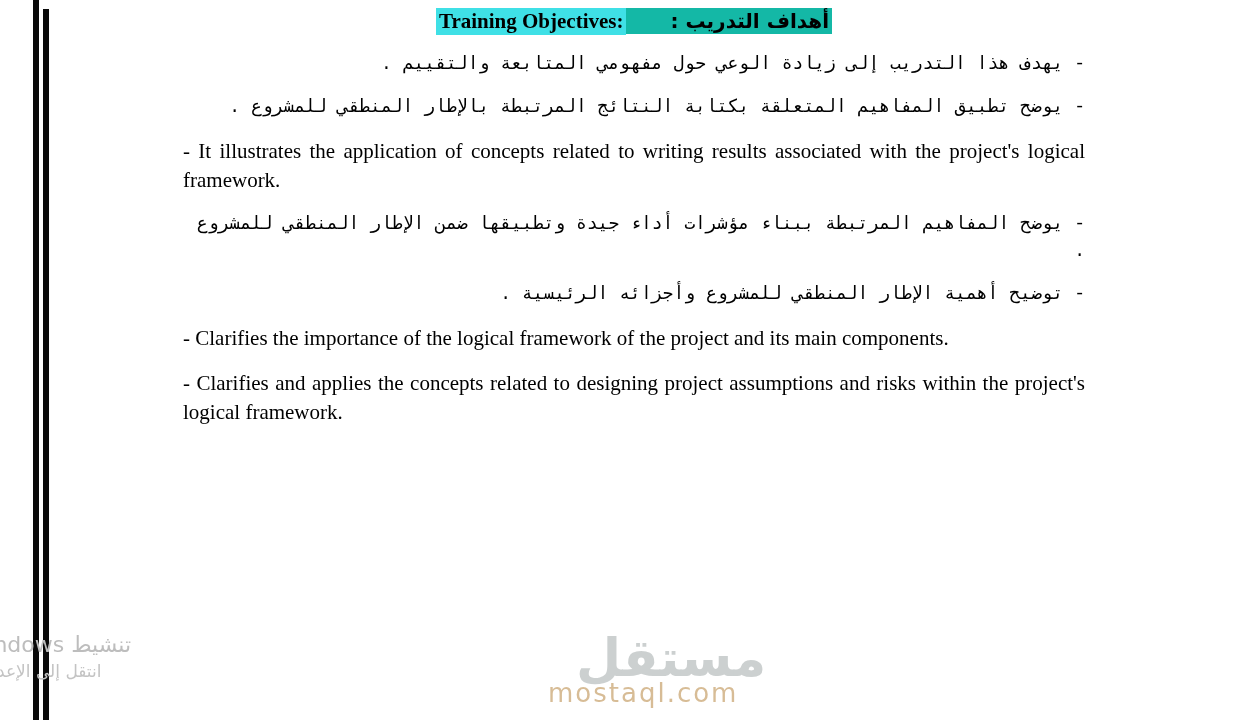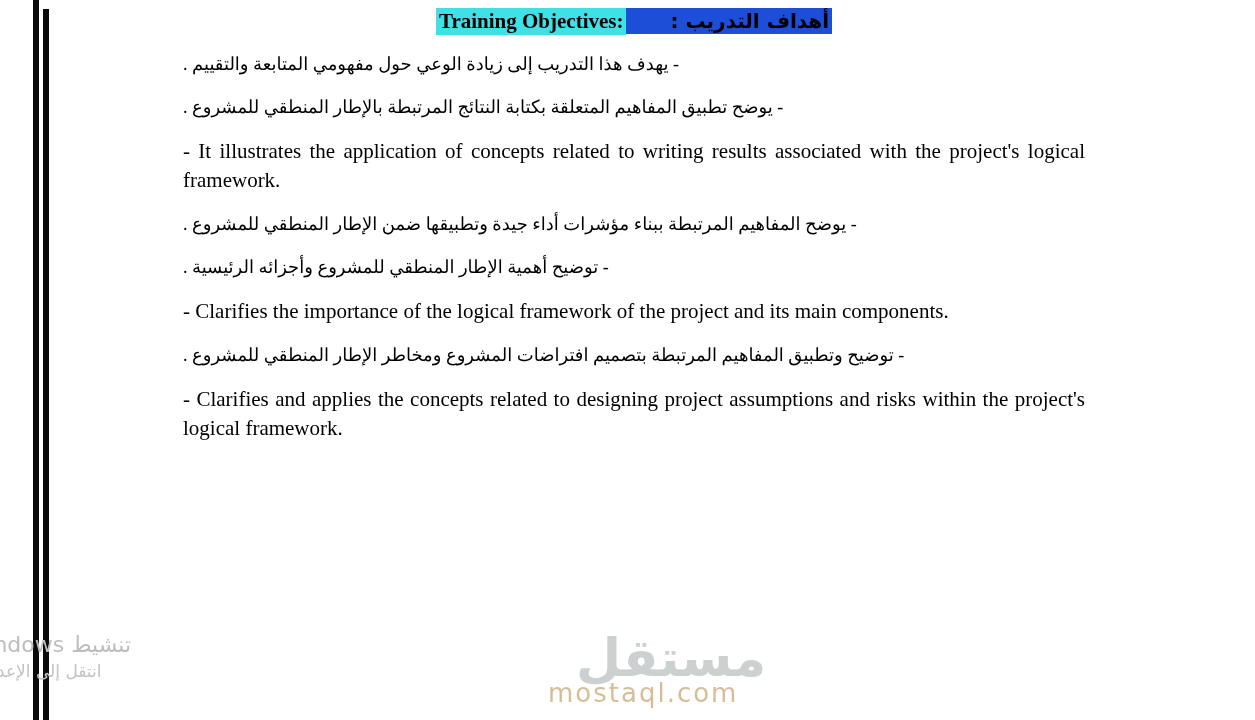--- a/index.html
+++ b/index.html
@@ -52,22 +52,22 @@
   }
   .ar-heading {
     direction: rtl;
     font-family: "DejaVu Sans", sans-serif;
     font-weight: bold;
     font-size: 20px;
   }
   p { margin: 16px 0; }
   .ar {
     direction: rtl;
-    text-align: left;
-    font-family: Liberation Serif, serif;
+    text-align: right;
+    font-family: Liberation Mono, monospace;
     font-size: 18px;
     line-height: 27px;
   }
   .en {
     direction: ltr;
     text-align: left;
     font-family: "Liberation Serif", serif;
     font-size: 21px;
     line-height: 29px;
   }
@@ -128,38 +128,37 @@
 
 <div id="screen">
 
   <div class="border-outer"></div>
   <div class="border-inner"></div>
 
   <div class="content">
 
     <div class="heading-row">
       <span class="hl en-heading" style="background-color: rgb(63, 224, 230);">Training Objectives:</span>
-      <span class="hl ar-heading" style="background-color: #1d4ed8; padding-left: 44px;">أهداف التدريب :</span>
+      <span class="hl ar-heading" style="background-color: #14b8a6; padding-left: 44px;">أهداف التدريب :</span>
     </div>
 
     <p class="ar">- يهدف هذا التدريب إلى زيادة الوعي حول مفهومي المتابعة والتقييم .</p>
 
 
     <p class="ar">- يوضح تطبيق المفاهيم المتعلقة بكتابة النتائج المرتبطة بالإطار المنطقي للمشروع .</p>
 
     <p class="en jst">- It illustrates the application of concepts related to writing results associated with the project's logical framework.</p>
 
     <p class="ar">- يوضح المفاهيم المرتبطة ببناء مؤشرات أداء جيدة وتطبيقها ضمن الإطار المنطقي للمشروع .</p>
 
 
     <p class="ar">- توضيح أهمية الإطار المنطقي للمشروع وأجزائه الرئيسية .</p>
 
     <p class="en jst hang">- Clarifies the importance of the logical framework of the project and its main components.</p>
 
-    <p class="ar">- توضيح وتطبيق المفاهيم المرتبطة بتصميم افتراضات المشروع ومخاطر الإطار المنطقي للمشروع .</p>
 
     <p class="en jst">- Clarifies and applies the concepts related to designing project assumptions and risks within the project's logical framework.</p>
 
 
   </div>
 
   <div class="wm-site-ar">مستقل</div>
 
   <div class="wm-site-domain">mostaql.com</div>
 

